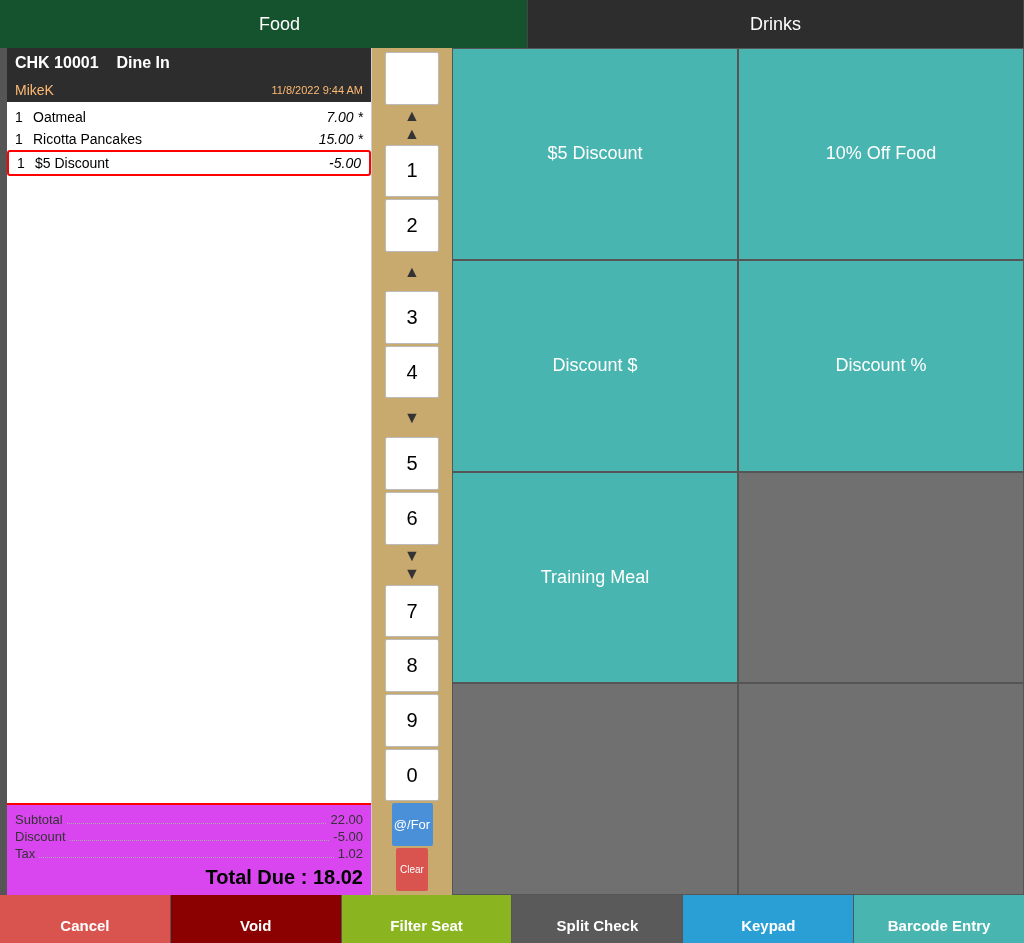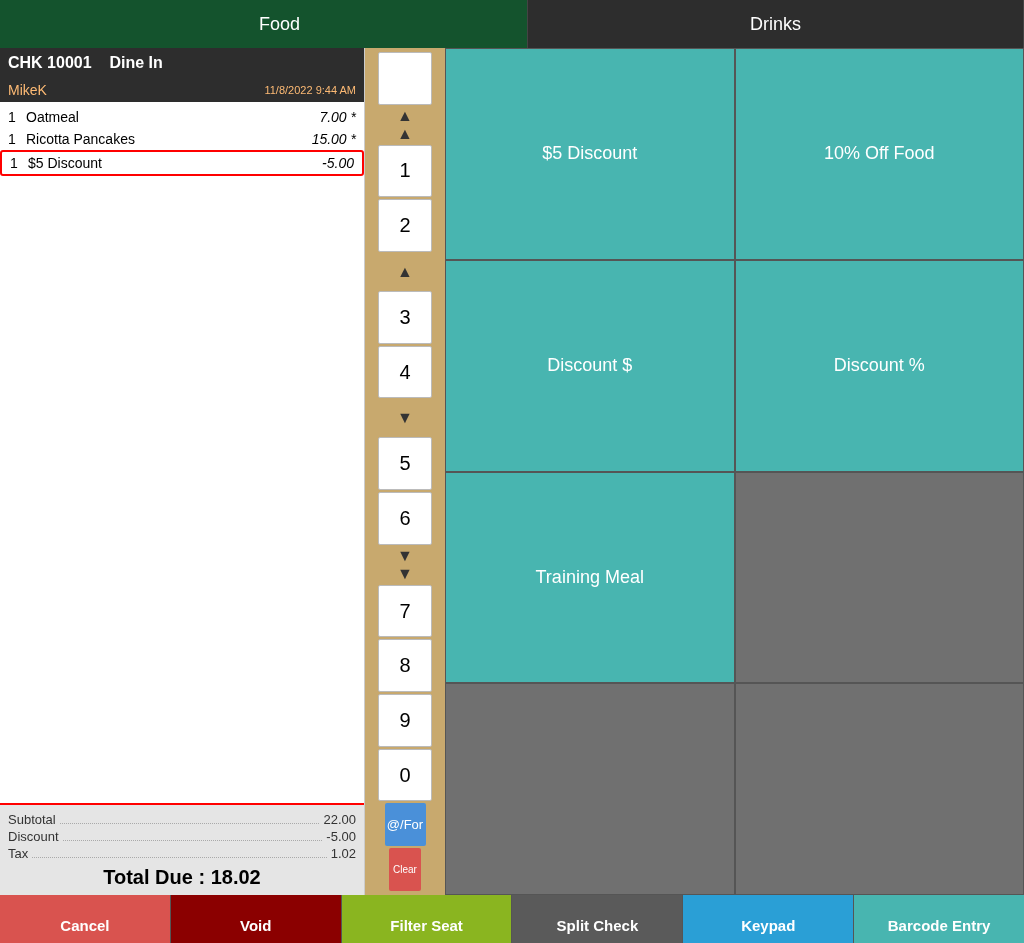--- a/index.html
+++ b/index.html
@@ -38,20 +38,21 @@
       height: 847px; 
     }
 
     
     .left-panel {
       width: 365px;
       display: flex;
       flex-direction: column;
       background: white;
       border-right: 1px solid #ccc;
+      margin-left: 7px;
     }
 
     .order-header {
       background: #2d2d2d;
       color: white;
       padding: 6px 8px;
       font-size: 16px;
       font-weight: bold;
     }
 
@@ -83,39 +84,39 @@
 
     .order-item.selected {
       background: white;
       border: 2px solid red;
       border-radius: 3px;
       color: black;
     }
 
     .order-totals {
       border-top: 2px solid red;
-      background: #e5e5e5;
+      background: #d946ef;
       padding: 6px 8px;
       font-size: 13px;
     }
     .total-row {
       display: flex;
       justify-content: space-between;
       padding: 1px 0;
       color: #333;
     }
     .total-row .dots {
       flex: 1;
       border-bottom: 1px dotted #aaa;
       margin: 0 4px;
       margin-bottom: 3px;
     }
     .total-due-row {
       display: flex;
-      justify-content: center;
+      justify-content: flex-end;
       font-size: 20px;
       font-weight: bold;
       padding-top: 4px;
       color: black;
     }
 
     
     .numpad-col {
       width: 80px;
       background: #c8a96e;

